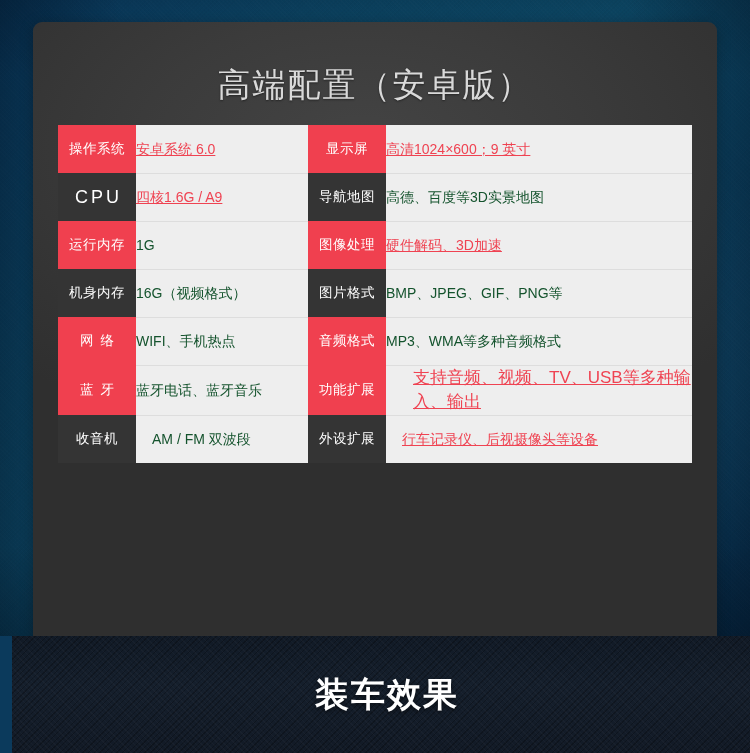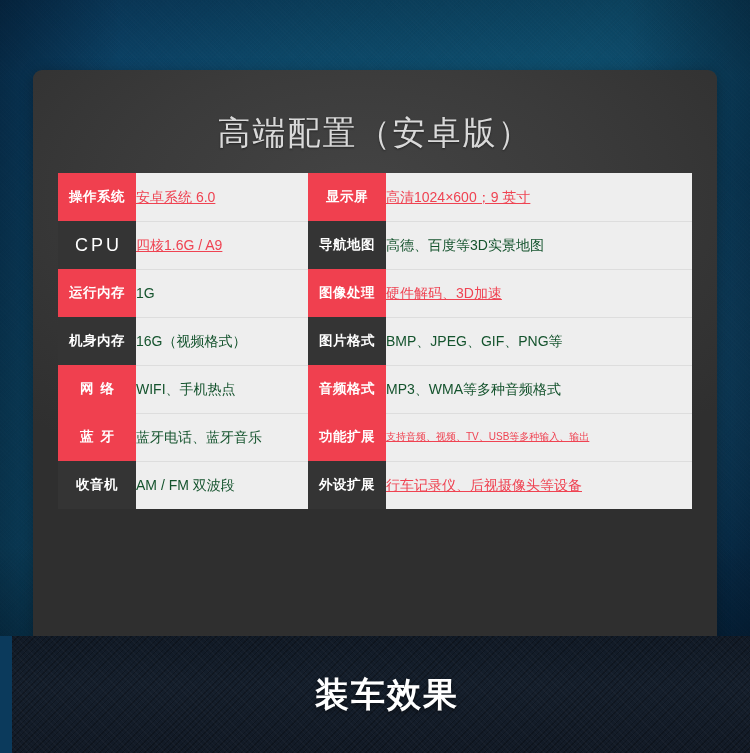--- a/index.html
+++ b/index.html
@@ -46,21 +46,20 @@
   
   .card {
     position:absolute;
     left:33px; top:22px;
     width:684px; height:632px;
     border-radius:9px;
     background:
       radial-gradient(ellipse 500px 300px at 48% 20%, #444444 0%, #3b3b3b 45%, #343434 75%, #2f2f2f 100%);
     box-shadow:0 2px 14px rgba(0,0,0,0.30);
     overflow:hidden;
-    margin-top:48px;
   }
 
   .card-title {
     position:absolute;
     left:0; top:41px; width:100%;
     text-align:center;
     font-size:33px;
     font-weight:400;
     letter-spacing:2px;
     color:#d9d9d9;
@@ -76,42 +75,42 @@
     border-collapse:collapse;
     table-layout:fixed;
   }
   .spec-table td { padding:0; vertical-align:middle; }
 
   .lbl {
     width:78px;
     height:48px;
     text-align:center;
     font-size:13.5px;
-    font-weight:bold;
+    font-weight:normal;
     color:#ffffff;
     letter-spacing:0.5px;
     white-space:nowrap;
   }
   .lbl.red  { background:#f0404f; }
   .lbl.dark { background:#343434; }
   .lbl.wide-sp { letter-spacing:7px; text-indent:7px; }
   .lbl.latin { font-weight:500; letter-spacing:3px; text-indent:3px; font-size:18px; }
 
   .val {
     height:48px;
     background:#eeeeee;
     padding:4px 14px;
     font-size:14px;
     line-height:1.45;
     color:#14532d;
     border-bottom:1px solid #dddddd;
   }
   .val.red-txt { color:#ef4352;text-decoration:underline; }
-  .val.small   { font-size:10px; }
-  tr:last-child .val { border-bottom:none; }
+  .val.small   { font-size:17px;padding-left:27px; }
+  tr:last-child .val { border-bottom:none;padding-left:16px; }
 
   .colL1 { width:78px; }
   .colV1 { width:172px; }
   .colL2 { width:78px; }
   .colV2 { width:306px; }
 
   
   .bottom-band {
     position:absolute;
     left:12px; top:636px; width:750px; height:117px;

